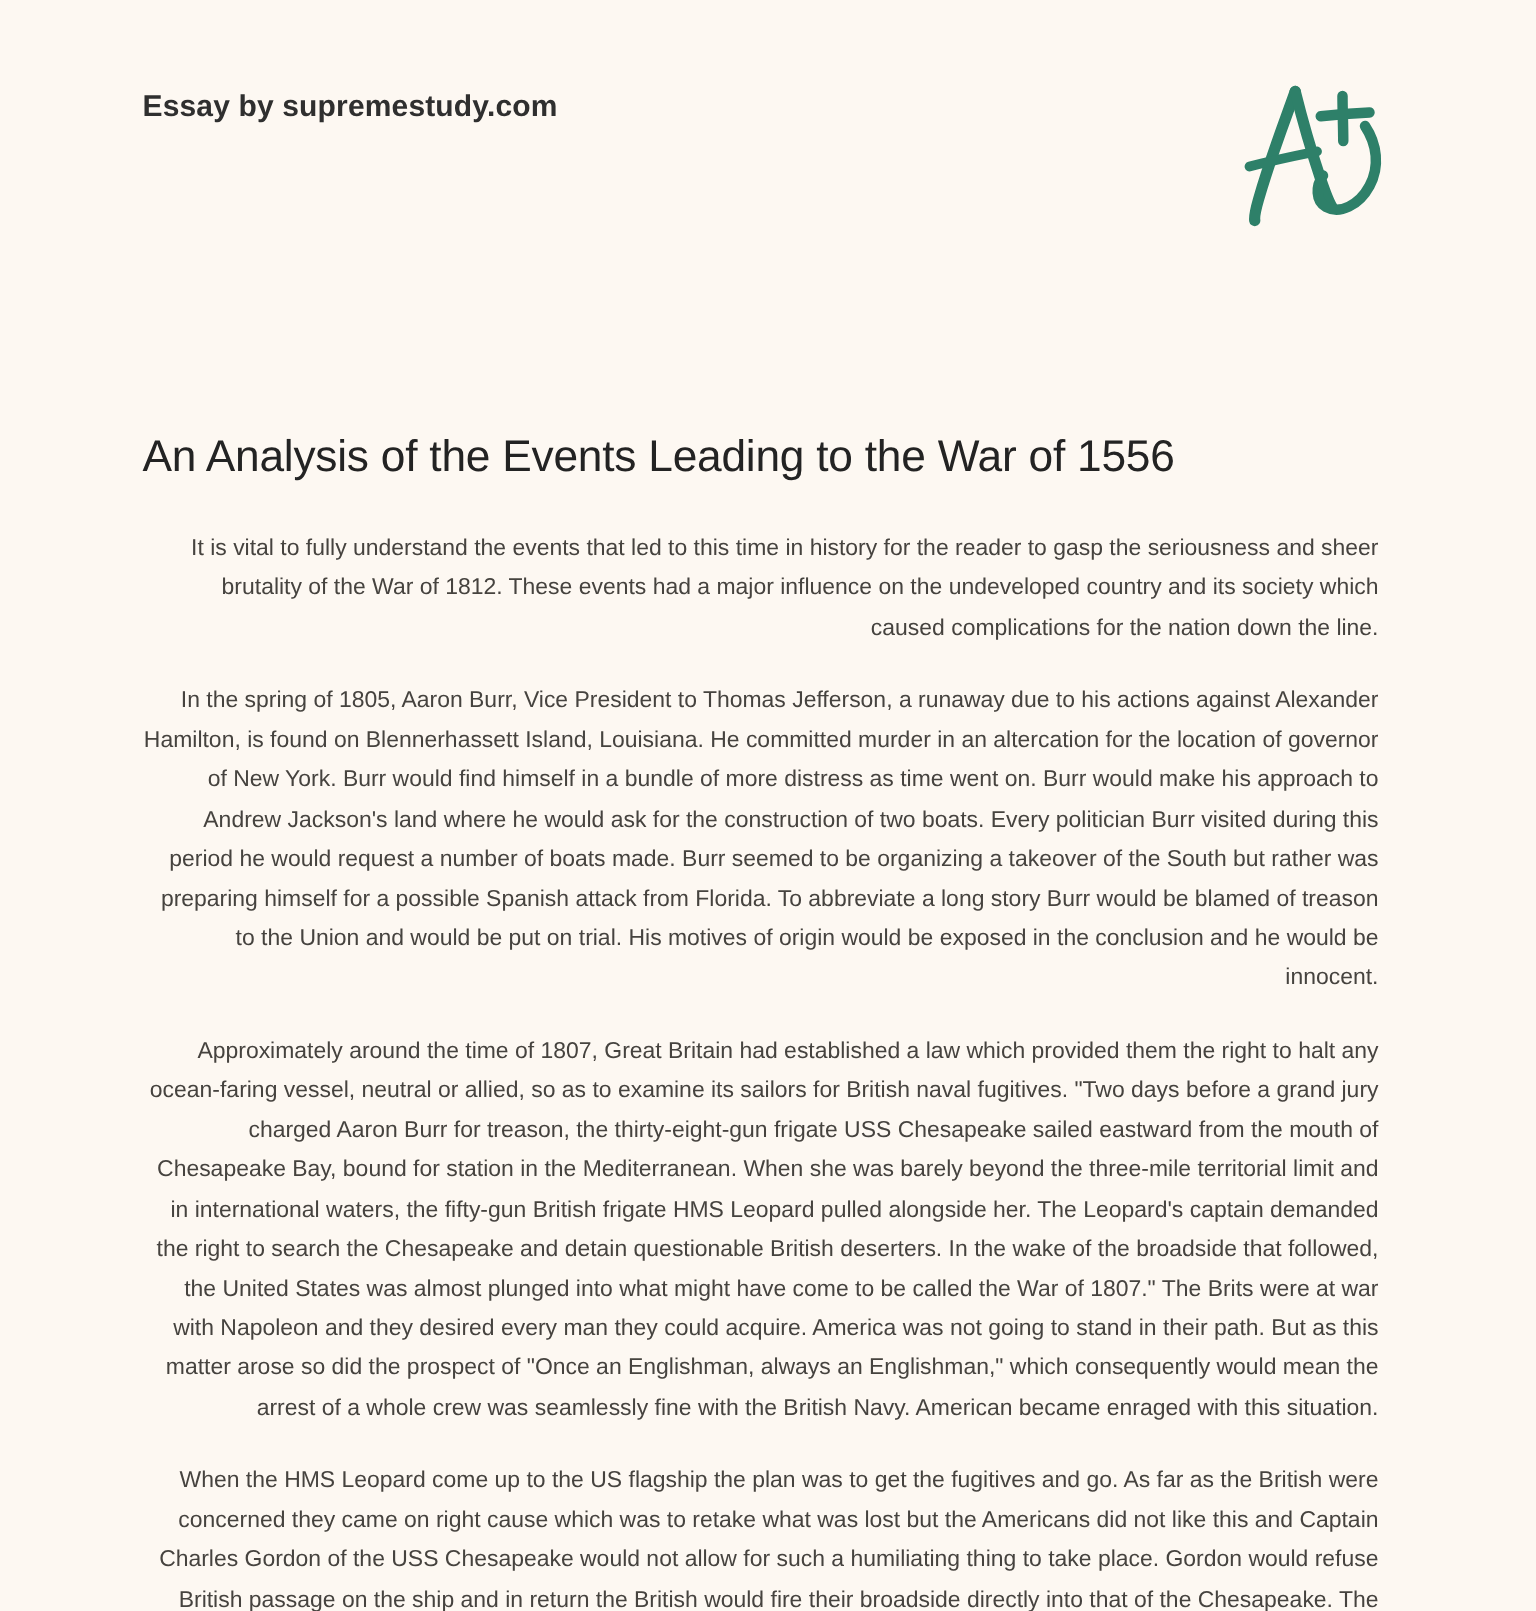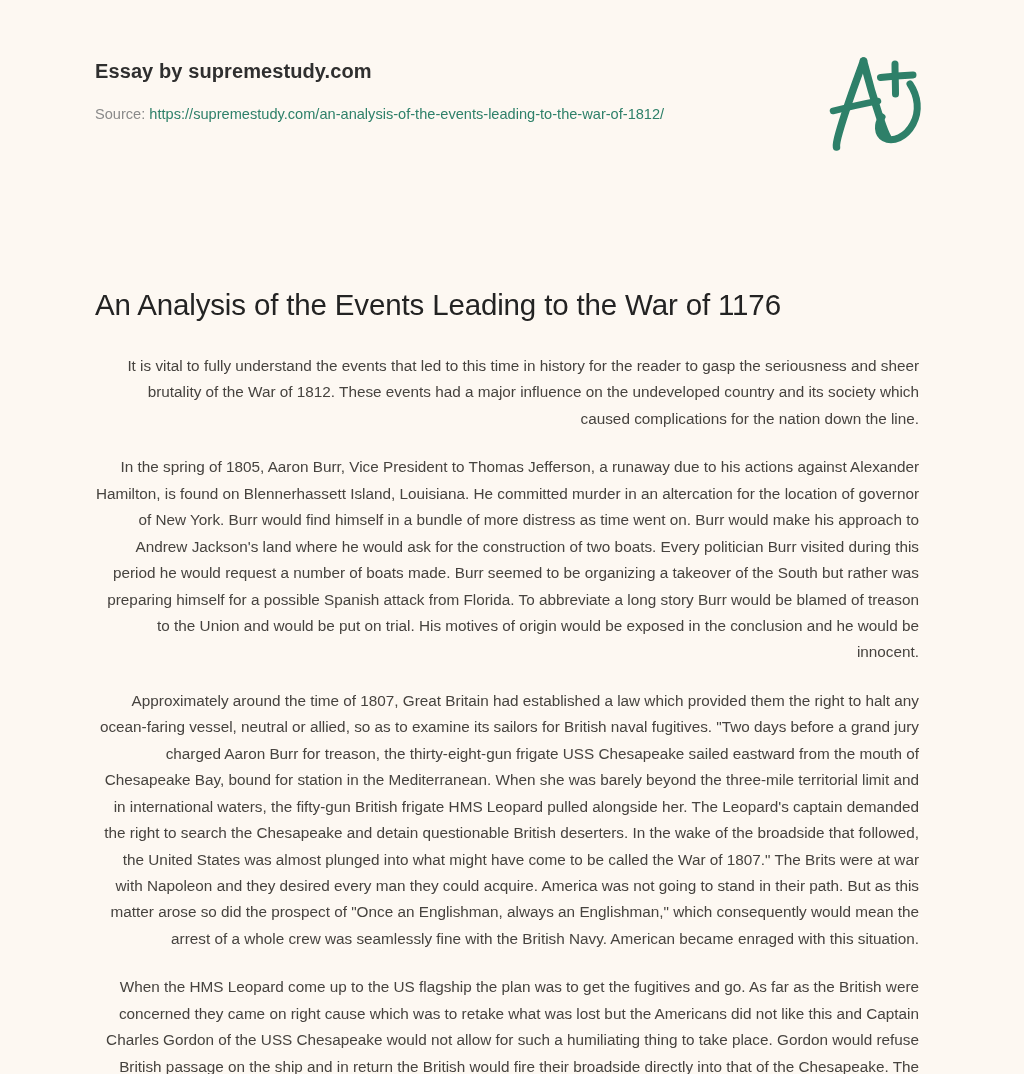--- a/index.html
+++ b/index.html
@@ -102,24 +102,20 @@
   }
 </style>
 </head>
 <body>
 
 <div class="page">
 
   <div class="header">
     <div class="essay-by">Essay by supremestudy.com</div>
 
-    <div class="source-line">
-      <span class="source-label">Source:</span>
-      <a class="source-url" href="#">https://supremestudy.com/an-analysis-of-the-events-leading-to-the-war-of-1812/</a>
-    </div>
 
     <div class="logo">
       <svg viewBox="0 0 104 110" xmlns="http://www.w3.org/2000/svg">
         <g fill="none" stroke="#2e8069" stroke-linecap="round" stroke-linejoin="round">
 
           <path d="M38.5 13 C31 34, 22 57, 14 85 C12 92, 11 96, 11.5 99" stroke-width="7.5"></path>
 
           <path d="M38.5 13 C43 31, 49 52, 55 70 C58 79, 60.5 86, 63 90" stroke-width="7.5"></path>
 
           <path d="M8 63 C20 60, 37 56, 53 53" stroke-width="6.5"></path>
@@ -127,21 +123,21 @@
           <path d="M70 16 C70 26, 70.5 36, 70.5 46" stroke-width="7"></path>
 
           <path d="M55.5 29.5 C65 28.5, 78 27.5, 88 27" stroke-width="7"></path>
 
           <path d="M85 36 C93 48, 95 63, 88 76 C81 89, 68 95, 59 90 C52 86, 52 76, 57 69" stroke-width="7"></path>
         </g>
       </svg>
     </div>
   </div>
 
-  <h1 class="doc-title">An Analysis of the Events Leading to the War of 1176</h1>
+  <h1 class="doc-title">An Analysis of the Events Leading to the War of 1556</h1>
 
   <div class="article">
     <p>It is vital to fully understand the events that led to this time in history for the reader to gasp the seriousness and sheer brutality of the War of 1812. These events had a major influence on the undeveloped country and its society which caused complications for the nation down the line.</p>
     <p>In the spring of 1805, Aaron Burr, Vice President to Thomas Jefferson, a runaway due to his actions against Alexander Hamilton, is found on Blennerhassett Island, Louisiana. He committed murder in an altercation for the location of governor of New York. Burr would find himself in a bundle of more distress as time went on. Burr would make his approach to Andrew Jackson's land where he would ask for the construction of two boats. Every politician Burr visited during this period he would request a number of boats made. Burr seemed to be organizing a takeover of the South but rather was preparing himself for a possible Spanish attack from Florida. To abbreviate a long story Burr would be blamed of treason to the Union and would be put on trial. His motives of origin would be exposed in the conclusion and he would be innocent.</p>
     <p>Approximately around the time of 1807, Great Britain had established a law which provided them the right to halt any ocean-faring vessel, neutral or allied, so as to examine its sailors for British naval fugitives. "Two days before a grand jury charged Aaron Burr for treason, the thirty-eight-gun frigate USS Chesapeake sailed eastward from the mouth of Chesapeake Bay, bound for station in the Mediterranean. When she was barely beyond the three-mile territorial limit and in international waters, the fifty-gun British frigate HMS Leopard pulled alongside her. The Leopard's captain demanded the right to search the Chesapeake and detain questionable British deserters. In the wake of the broadside that followed, the United States was almost plunged into what might have come to be called the War of 1807." The Brits were at war with Napoleon and they desired every man they could acquire. America was not going to stand in their path. But as this matter arose so did the prospect of "Once an Englishman, always an Englishman," which consequently would mean the arrest of a whole crew was seamlessly fine with the British Navy. American became enraged with this situation.</p>
     <p>When the HMS Leopard come up to the US flagship the plan was to get the fugitives and go. As far as the British were concerned they came on right cause which was to retake what was lost but the Americans did not like this and Captain Charles Gordon of the USS Chesapeake would not allow for such a humiliating thing to take place. Gordon would refuse British passage on the ship and in return the British would fire their broadside directly into that of the Chesapeake. The British would soon come aboard Gordon's ship and commander the three men whom they searched for and left. Gordon sailed back into harbor and uproar was heard from across the Union and would carry on, p</p>
   </div>
 
 </div>
 

